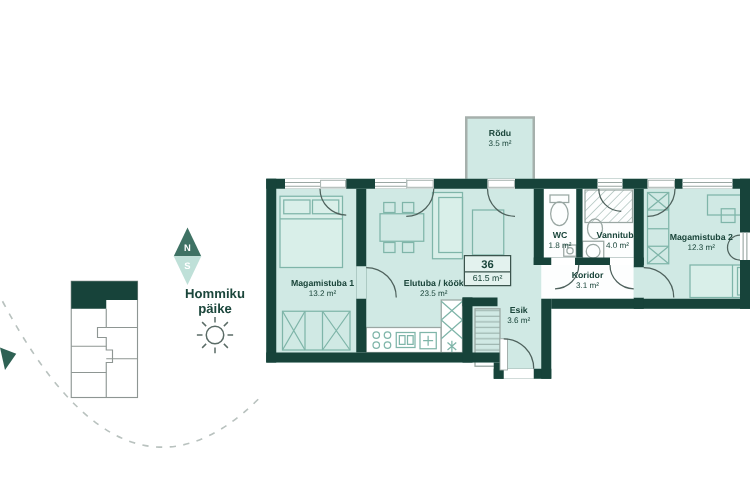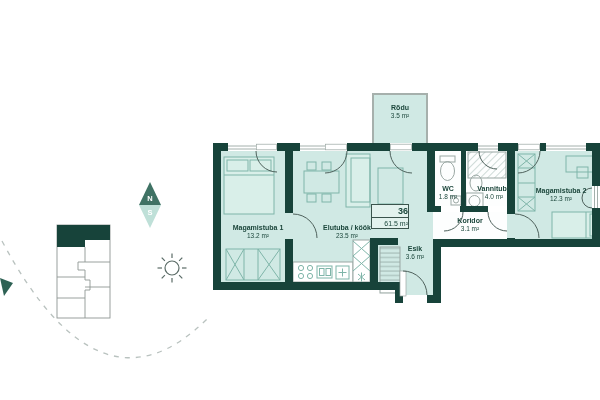--- a/index.html
+++ b/index.html
@@ -4,21 +4,21 @@
 <style>
   html,body{margin:0;padding:0;background:#fff;}
   .stage{position:relative;width:600px;height:400px;background:#ffffff;overflow:hidden;
          font-family:"Liberation Sans",sans-serif;}
   .stage svg{position:absolute;left:0;top:0;}
   .room-label{position:absolute;transform:translateX(-50%);text-align:center;
               color:#1b463b;line-height:1.2;white-space:nowrap;}
   .room-label .nm{display:block;font-size:7px;font-weight:700;}
   .room-label .ar{display:block;font-size:6.5px;}
   .unit-box{position:absolute;left:371px;top:204px;width:36px;border:1.5px solid #3b544d;
-            background:#e3f2ee;text-align:right;color:#1b463b;}
+            background:#e3f2ee;text-align:center;color:#1b463b;}
   .unit-box .num{display:block;font-size:9px;font-weight:700;padding:1px 0;
                  border-bottom:1.5px solid #3b544d;}
   .unit-box .ar{display:block;font-size:7px;padding:1.5px 0;}
   .compass-letter{position:absolute;transform:translateX(-50%);color:#ffffff;
                   font-size:7.5px;font-weight:700;}
   .sun-label{position:absolute;left:172px;top:229px;transform:translateX(-50%);
              text-align:center;color:#1b463b;font-weight:700;font-size:10.5px;
              line-height:1.18;white-space:nowrap;}
 </style>
 </head>
@@ -241,14 +241,18 @@
 </div>
 
 <div class="unit-box">
   <span class="num">36</span>
   <span class="ar">61.5 m²</span>
 </div>
 
 <span class="compass-letter" style="left:150px;top:194px;">N</span>
 <span class="compass-letter" style="left:150px;top:208px;">S</span>
 
+<div class="sun-label">
+  <div>Hommiku</div>
+  <div>päike</div>
+</div>
 
 </div>
 
 </body></html>

